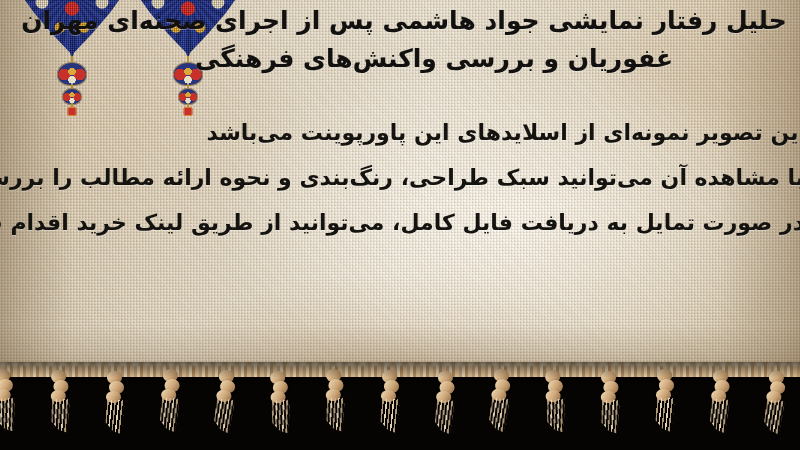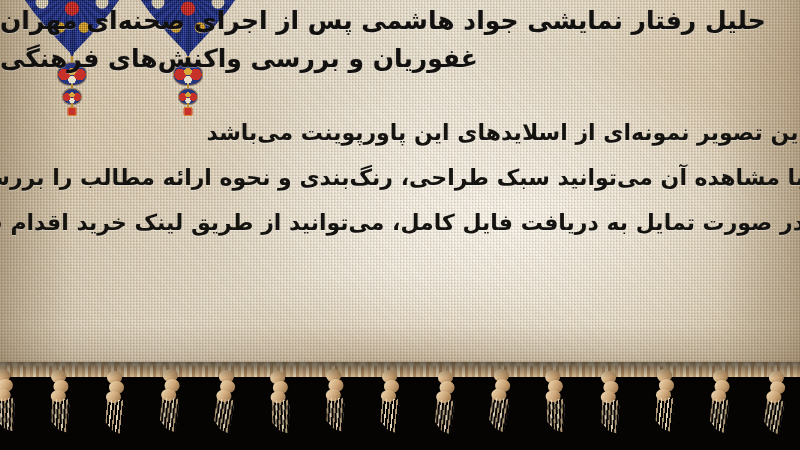--- a/index.html
+++ b/index.html
@@ -147,21 +147,21 @@
   .bottom-shadow{
     position:absolute;left:0;top:362px;width:800px;height:16px;
     background:linear-gradient(180deg, rgba(0,0,0,.55), rgba(0,0,0,0));
     pointer-events:none;
   }
 
   
   .text-layer{position:absolute;left:0;top:0;width:800px;height:378px;}
   .title-block{
     position:absolute;right:0;top:2px;width:800px;
-    text-align:left;
+    text-align:center;
   }
   .title-line{
     font-family:"DejaVu Sans","Liberation Sans",sans-serif;
     font-weight:700;font-size:25px;line-height:38px;
     color:#121110;white-space:nowrap;direction:rtl;
     text-shadow:0 1px 0 rgba(255,255,255,.30), 0 0 1px rgba(0,0,0,.25);
   }
   .title-line.l1{margin-right:-8px;letter-spacing:-.2px;}
   .title-line.l2{margin-right:-68px;}
 

